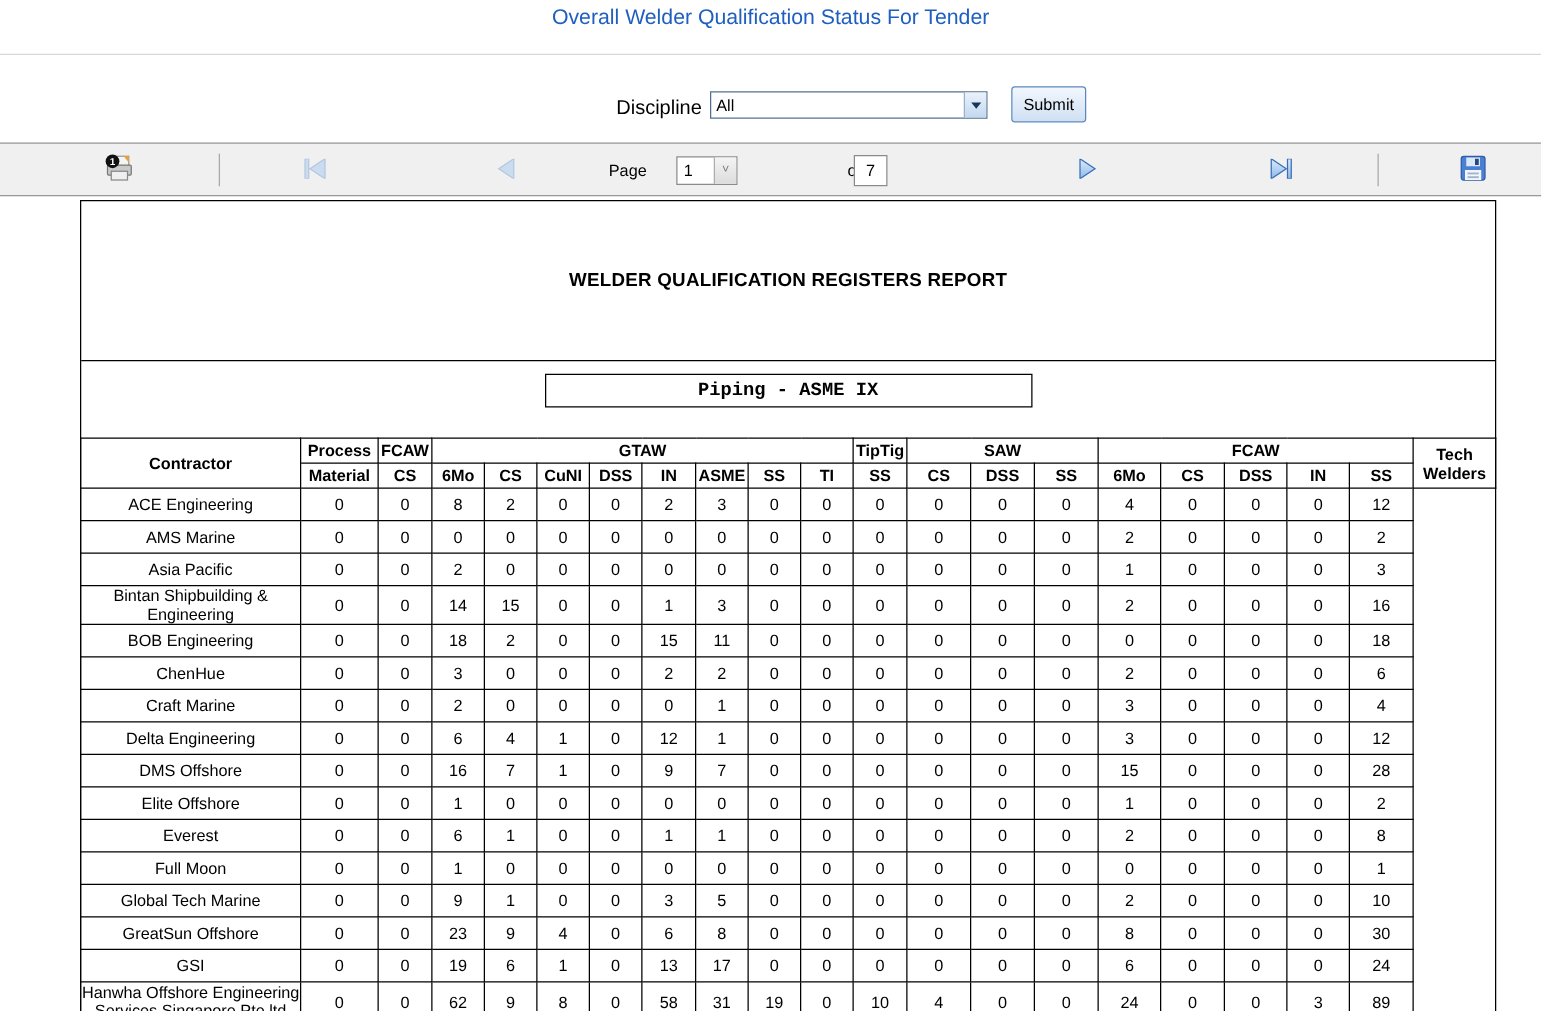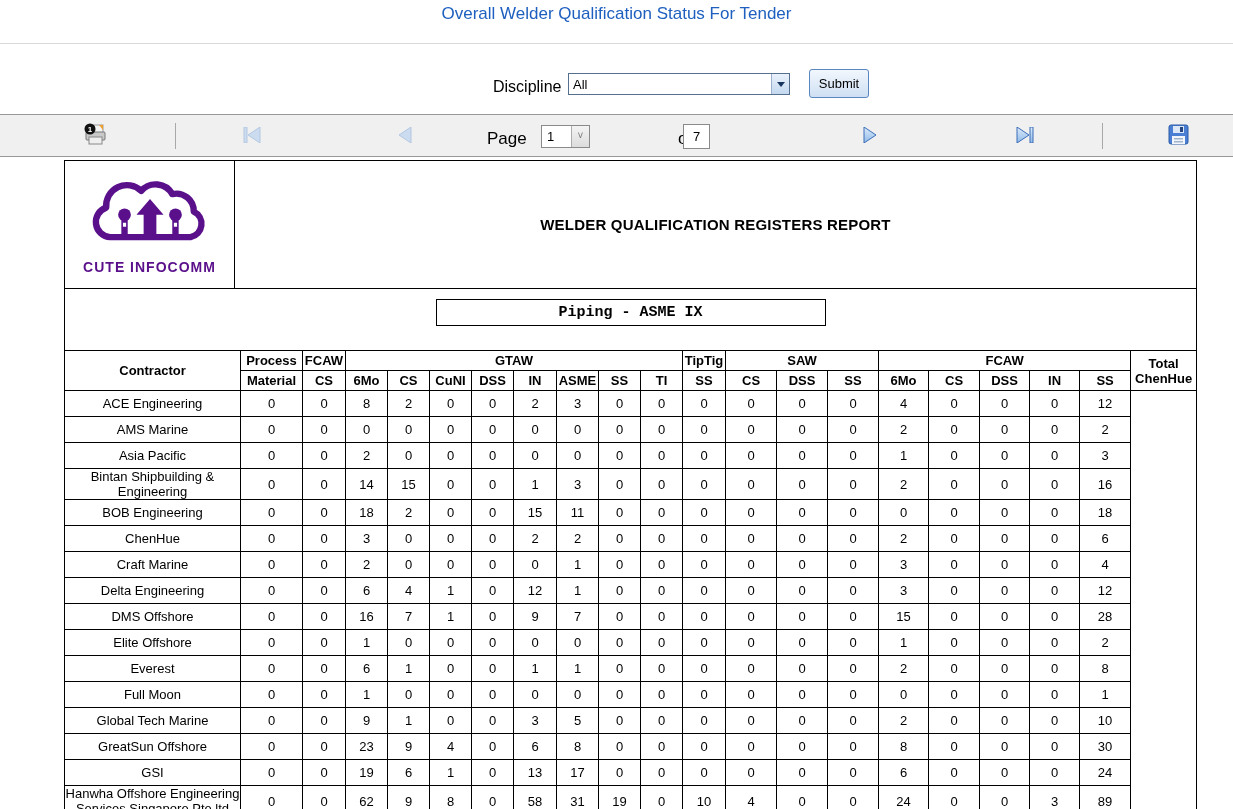--- a/index.html
+++ b/index.html
@@ -22,21 +22,21 @@
     border-right:4px solid transparent; border-top:5px solid #16355f; }
   .submit-btn { position:absolute; left:809px; top:69px; width:60px; height:29px;
     border:1px solid #5a87c0; border-radius:3px; background:linear-gradient(#f2f7fd,#cfe0f3);
     font-size:13px; font-family:"Liberation Sans",sans-serif; }
 
   
   .toolbar { position:absolute; left:0; top:114px; width:100%; height:43px;
     background:#f0f0f0; border-top:1px solid #989898; border-bottom:1px solid #989898; }
   .tb-item { position:absolute; top:10px; }
   .tb-divider { position:absolute; top:8px; width:1px; height:26px; background:#a8a8a8; }
-  .tb-label { position:absolute; font-size:17px; color:#000; top:14px; }
+  .tb-label { position:absolute; font-size:13px; color:#000; top:14px; }
   .page-combo { position:absolute; left:541px; top:10px; width:49px; height:23px;
     border:1px solid #8a8a8a; background:#fff; display:flex; }
   .page-combo .pc-text { flex:1; font-size:13px; padding:3px 0 0 5px; }
   .page-combo .pc-btn { width:18px; border-left:1px solid #adadad;
     background:linear-gradient(#f4f4f4,#dcdcdc); display:flex; align-items:center; justify-content:center; }
   .page-combo .pc-chevron { font-size:10px; color:#777; margin-top:-2px; }
   .total-box { position:absolute; left:683px; top:9px; width:27px; height:25px;
     border:1px solid #8a8a8a; background:#fff; text-align:center; font-size:13px; padding-top:4px; }
   .icon-btn { background:none; border:none; padding:0; }
 
@@ -163,35 +163,20 @@
         <rect x="6" y="14" width="9" height="1.5" fill="#9fb4cc"></rect>
         <rect x="6" y="17" width="9" height="1.5" fill="#9fb4cc"></rect>
       </svg>
     </span>
   </button>
 </div>
 
 <div class="report">
 
   <div class="rep-head">
-    <div class="logo-cell">
-      <span>
-        <svg width="128" height="78" viewBox="0 0 160 98">
-          <path d="M 30 78 A 19 19 0 0 1 25 41 A 26 26 0 0 1 69 20 A 24 24 0 0 1 108 24 A 22 22 0 0 1 135 46 A 17 17 0 0 1 131 78 Z" fill="#fff" stroke="#5a0f8b" stroke-width="8" stroke-linejoin="round"></path>
-          <polygon points="80,30 97,50 88,50 88,76 72,76 72,50 63,50" fill="#5a0f8b"></polygon>
-          <circle cx="48" cy="50" r="8" fill="#5a0f8b"></circle>
-          <rect x="44" y="54" width="8" height="22" fill="#5a0f8b"></rect>
-          <rect x="46" y="60" width="4" height="5" fill="#fff"></rect>
-          <circle cx="112" cy="50" r="8" fill="#5a0f8b"></circle>
-          <rect x="108" y="54" width="8" height="22" fill="#5a0f8b"></rect>
-          <rect x="110" y="60" width="4" height="5" fill="#fff"></rect>
-        </svg>
-      </span>
-      <span class="logo-text">CUTE INFOCOMM</span>
-    </div>
     <div class="rep-title-cell">
       <span class="rep-title">WELDER QUALIFICATION REGISTERS REPORT</span>
     </div>
   </div>
 
   <div class="section-row">
     <div class="section-box">Piping - ASME IX</div>
   </div>
 
   <table class="qual" id="qual-table">
@@ -220,21 +205,21 @@
       </colgroup>
       <thead>
         <tr>
           <th rowspan="2">Contractor</th>
           <th>Process</th>
           <th colspan="1">FCAW</th>
           <th colspan="8">GTAW</th>
           <th colspan="1">TipTig</th>
           <th colspan="3">SAW</th>
           <th colspan="5">FCAW</th>
-          <th rowspan="2">Total ChenHue</th>
+          <th rowspan="2">Tech Welders</th>
         </tr>
         <tr>
           <th>Material</th>
           <th>CS</th>
           <th>6Mo</th>
           <th>CS</th>
           <th>CuNI</th>
           <th>DSS</th>
           <th>IN</th>
           <th>ASME</th>

